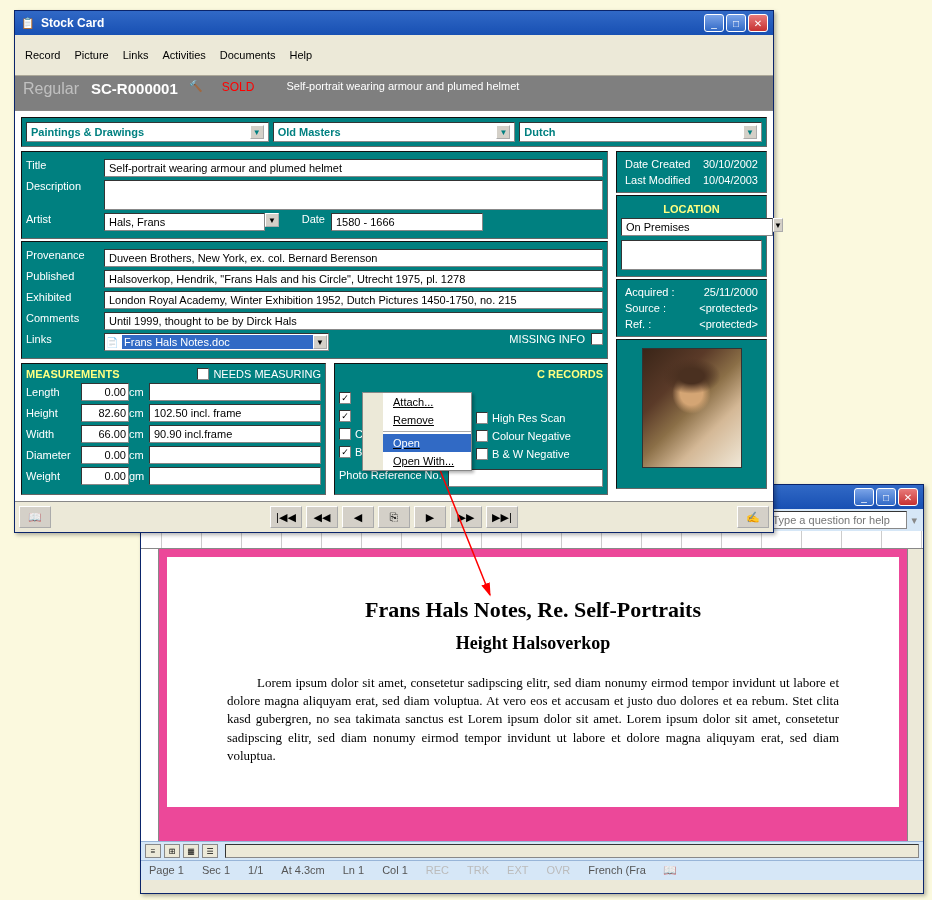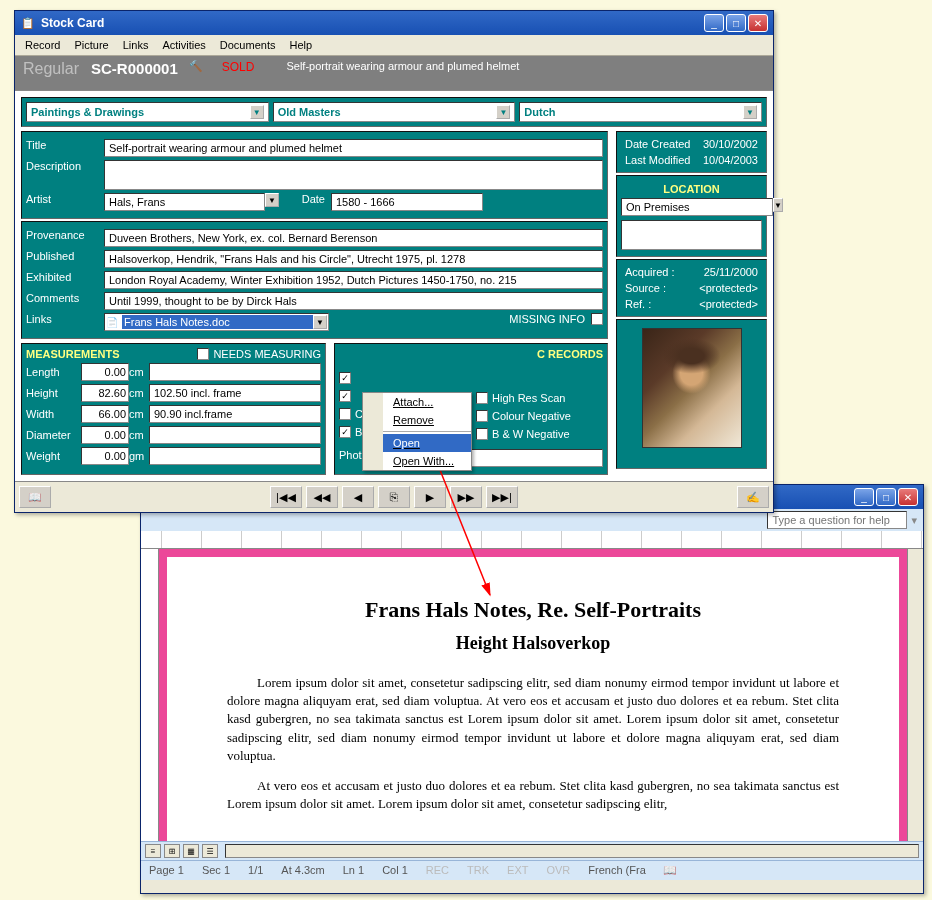--- a/index.html
+++ b/index.html
@@ -7,21 +7,21 @@
 
 .window { position: absolute; background: #ece9d8; border: 1px solid #0a246a; box-shadow: 2px 2px 4px rgba(0,0,0,0.3); }
 .titlebar { background: linear-gradient(to bottom, #3169c6, #1850b3); color: white; display: flex; align-items: center; padding: 3px 5px; height: 24px; }
 .titlebar-icon { width: 16px; height: 16px; margin-right: 5px; display: inline-flex; align-items: center; justify-content: center; }
 .titlebar-text { flex: 1; font-weight: bold; font-size: 12px; }
 .win-btns { display: flex; gap: 2px; }
 .win-btn { width: 20px; height: 18px; border: 1px solid white; border-radius: 3px; display: flex; align-items: center; justify-content: center; font-family: Arial; font-size: 10px; cursor: pointer; color: white; }
 .min-btn, .max-btn { background: linear-gradient(to bottom, #7ba4e8, #3169c6); }
 .close-btn { background: linear-gradient(to bottom, #e87b7b, #c63131); }
 
-.menubar { background: #ece9d8; padding: 2px 4px; display: flex; gap: 2px; border-bottom: 1px solid #aca899; }
+.menubar { background: #ece9d8; padding: 12px 4px; display: flex; gap: 2px; border-bottom: 1px solid #aca899; }
 .menu-item { padding: 2px 6px; cursor: pointer; }
 
 .stock-header { background: #7f7f7f; color: white; padding: 4px 8px; display: flex; align-items: flex-start; gap: 12px; height: 34px; }
 .stock-regular { font-size: 16px; color: #c0c0c0; }
 .stock-code { font-size: 15px; font-weight: bold; }
 .stock-icon { width: 20px; height: 20px; }
 .stock-status { color: #ff0000; font-weight: normal; font-size: 12px; }
 .stock-desc { font-size: 11px; margin-left: 20px; }
 
 .tabs { display: flex; background: #7f7f7f; padding: 0 8px; }
@@ -108,21 +108,20 @@
     <div class="ruler">
         <div class="ruler-inner"></div>
       </div>
     <div style="display:flex; height:292px;">
       <div style="width:18px; background:white; border-right:1px solid #888;"></div>
       <div style="flex:1; overflow:hidden;">
         <div class="doc-page">
           <div class="doc-h1">Frans Hals Notes, Re. Self-Portraits</div>
           <div class="doc-h2">Height Halsoverkop</div>
           <p class="doc-p">Lorem ipsum dolor sit amet, consetetur sadipscing elitr, sed diam nonumy eirmod tempor invidunt ut labore et dolore magna aliquyam erat, sed diam voluptua. At vero eos et accusam et justo duo dolores et ea rebum. Stet clita kasd gubergren, no sea takimata sanctus est Lorem ipsum dolor sit amet. Lorem ipsum dolor sit amet, consetetur sadipscing elitr, sed diam nonumy eirmod tempor invidunt ut labore et dolore magna aliquyam erat, sed diam voluptua.</p>
-          <p class="doc-p">At vero eos et accusam et justo duo dolores et ea rebum. Stet clita kasd gubergren, no sea takimata sanctus est Lorem ipsum dolor sit amet. Lorem ipsum dolor sit amet, consetetur sadipscing elitr,</p>
         </div>
       </div>
       <div style="width:16px; background:#ece9d8; border-left:1px solid #888;"></div>
     </div>
   </div>
   <div class="word-toolbar">
     <span class="view-icon">≡</span>
     <span class="view-icon">⊞</span>
     <span class="view-icon">▦</span>
     <span class="view-icon">☰</span>

